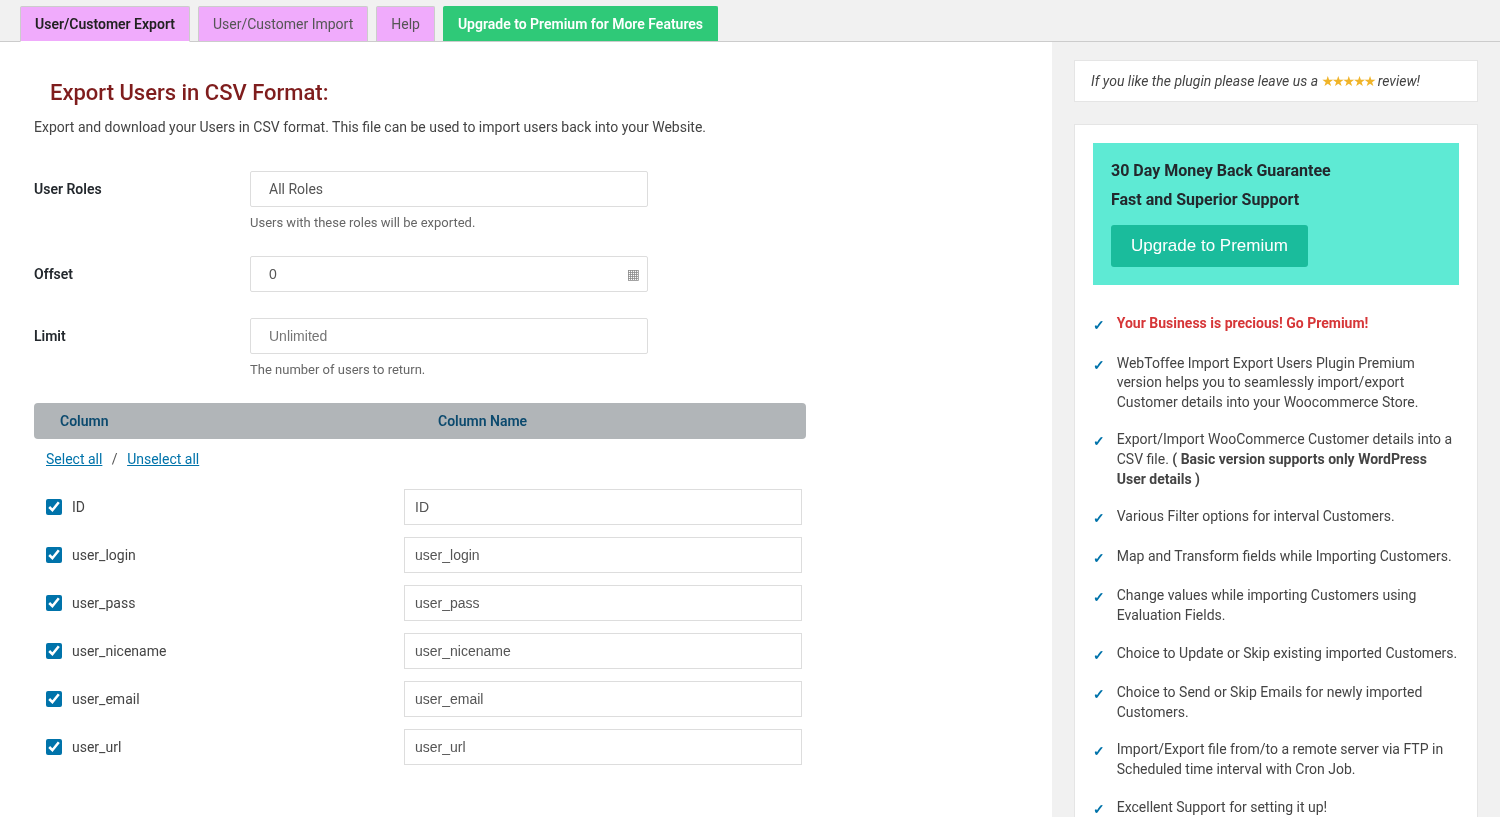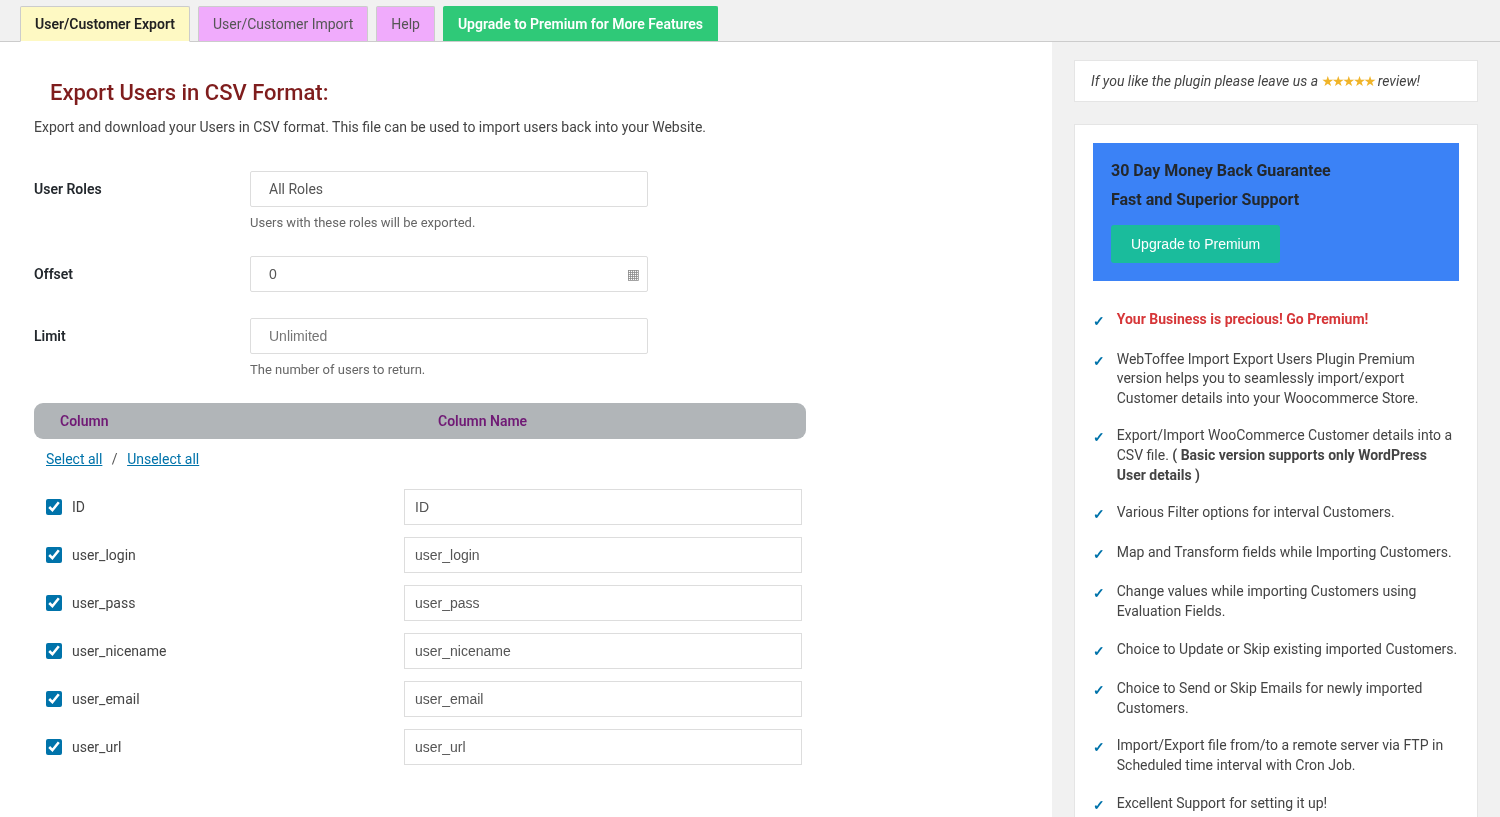--- a/index.html
+++ b/index.html
@@ -21,21 +21,21 @@
   padding: 9px 14px;
   background: #f0abfc;
   border: 1px solid #ccc;
   border-bottom: none;
   color: #555;
   cursor: pointer;
   font-size: 14px;
   border-radius: 2px 2px 0 0;
 }
 .tab.active {
-  background: #fef9c3;
+  background: #f0abfc;
   color: #222;
   font-weight: 600;
   border-bottom: 1px solid #fff;
   margin-bottom: -1px;
 }
 .tab.upgrade {
   background: #2fc978;
   color: #fff;
   border-color: #2fc978;
   font-weight: 600;
@@ -88,25 +88,25 @@
 }
 .columns-heading {
   font-weight: 600;
   color: #23282d;
   margin: 20px 0 14px 0;
   font-size: 15px;
 }
 .col-header {
   display: flex;
   background: #b1b5b8;
-  color: #701a75;
+  color: #0c4a6e;
   font-weight: 600;
   padding: 10px 14px;
   width: 772px;
-  border-radius: 9px;
+  border-radius: 4px;
 }
 .col-header .c1 { flex: 0 0 358px; padding-left: 12px; }
 .col-header .c2 { flex: 1; text-align: left; padding-left: 32px; }
 .select-links {
   margin: 12px 0 16px 12px;
 }
 .select-links a {
   color: #0073aa;
   text-decoration: underline;
 }
@@ -152,42 +152,42 @@
   font-style: italic;
   color: #444;
 }
 .stars { color: #f0b429; letter-spacing: -2px; font-style: normal; }
 .promo-box {
   background: #fff;
   border: 1px solid #e5e5e5;
   padding: 18px;
 }
 .promo-inner {
-  background: #3b82f6;
+  background: #5eead4;
   padding: 18px;
   margin-bottom: 20px;
 }
 .promo-title {
   font-weight: 700;
   color: #23282d;
   font-size: 16px;
   margin-bottom: 10px;
 }
 .promo-sub {
   font-weight: 700;
   color: #23282d;
   font-size: 16px;
   margin-bottom: 16px;
 }
 .upg-btn {
   background: #1abc9c;
   color: #fff;
   border: none;
   padding: 11px 20px;
-  font-size: 14px;
+  font-size: 17px;
   border-radius: 3px;
   cursor: pointer;
 }
 .feature-list { list-style: none; }
 .feature-list li {
   display: flex;
   align-items: flex-start;
   gap: 12px;
   padding: 9px 0;
   color: #444;

